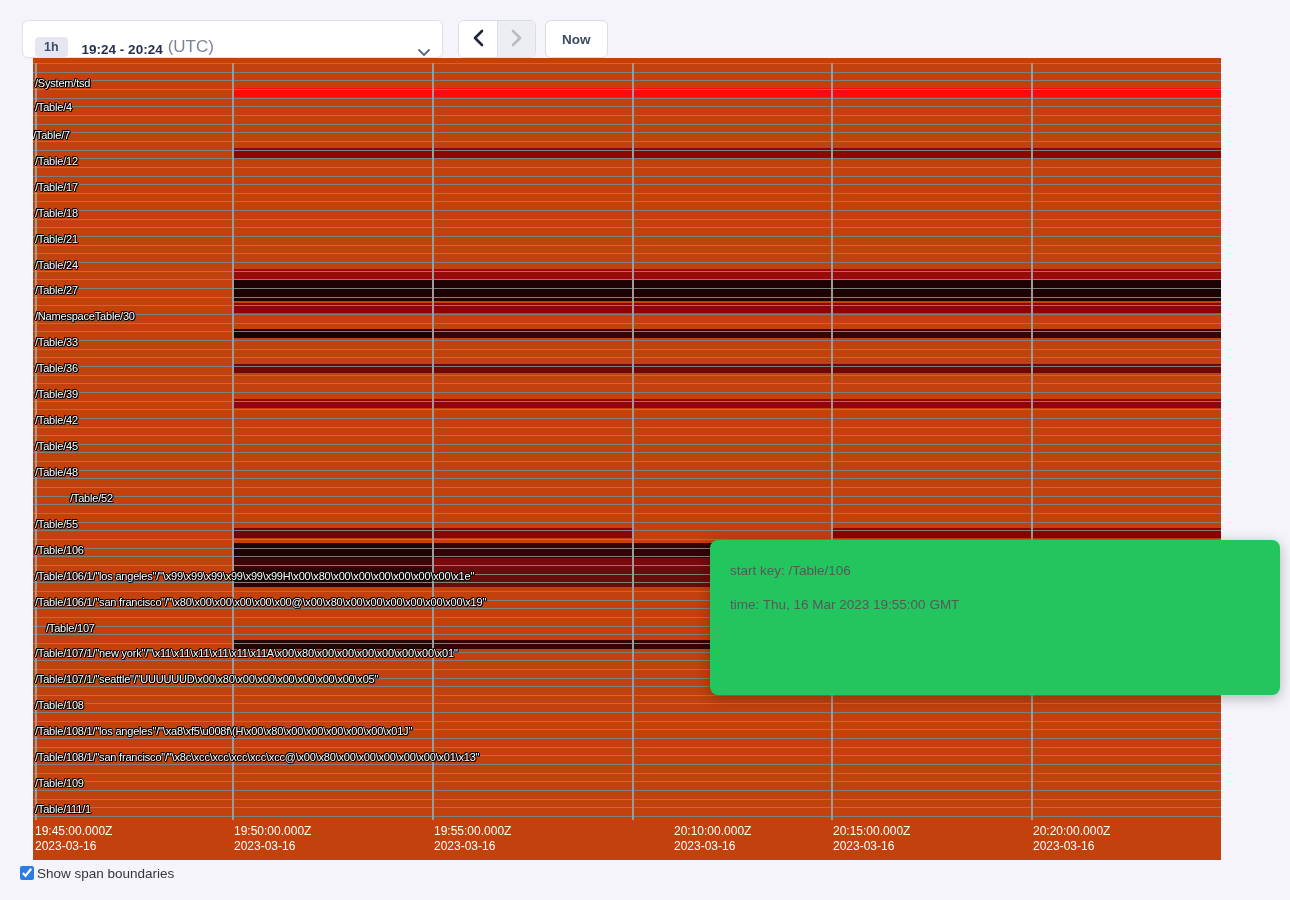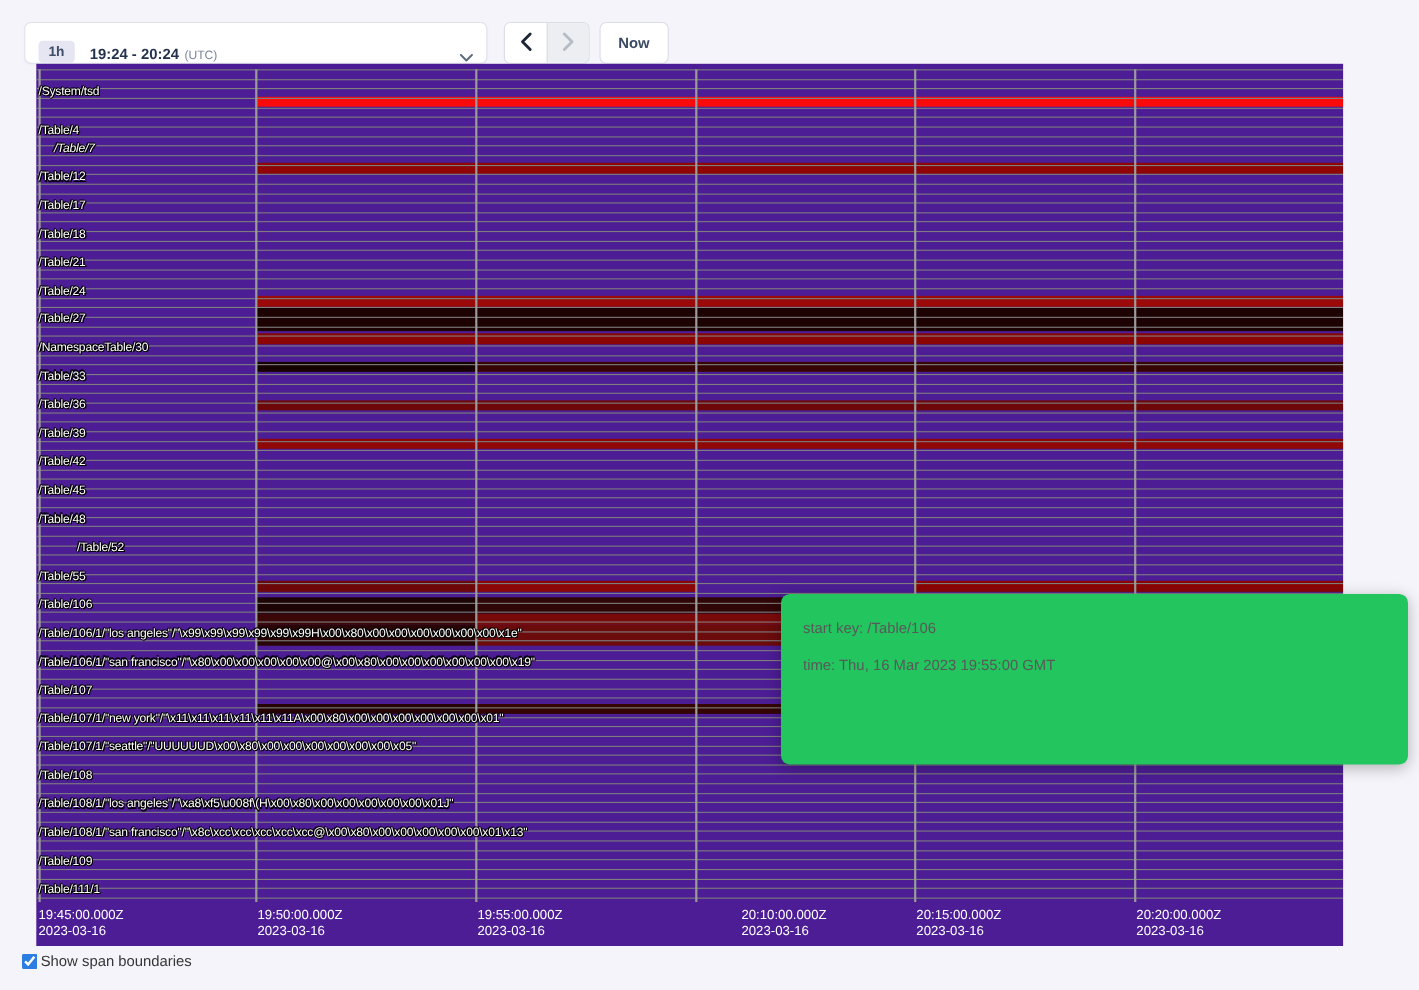--- a/index.html
+++ b/index.html
@@ -15,21 +15,21 @@
     position:absolute; left:22px; top:20px; width:421px; height:38px;
     background:#ffffff; border:1px solid #e0e1ec; border-radius:6px;
     display:flex; align-items:flex-end; padding:0 12px; cursor:pointer;
     box-shadow:0 1px 2px rgba(50,50,90,.04);
   }
   .tw-badge{
     background:#e5e6f1; color:#3f4d68; font-weight:bold; font-size:12.5px;
     border-radius:4px; padding:3px 9px; margin-right:14px;
   }
   .tw-range{ font-weight:bold; font-size:13.5px; color:#24324d; }
-  .tw-tz{ font-size:11px; color:#7b8499; margin-left:5px; }
+  .tw-tz{ font-size:17px; color:#7b8499; margin-left:5px; }
   .tw-caret{ margin-left:auto; display:flex; align-items:center; }
   .nav-group{
     position:absolute; left:458px; top:20px; height:38px; display:flex;
     border:1px solid #d9dde4; border-radius:6px; overflow:hidden;
     background:#fff;
   }
   .nav-btn{
     width:38px; height:36px; display:flex; align-items:center; justify-content:center;
     background:#ffffff; border:none; cursor:pointer; padding:0;
   }
@@ -37,21 +37,21 @@
   .nav-btn.disabled{ background:#eceef1; cursor:default; }
   .now-btn{
     position:absolute; left:545px; top:20px; height:38px; padding:0 16px;
     background:#ffffff; border:1px solid #d9dde4; border-radius:6px;
     font-weight:bold; font-size:13.5px; color:#3b4a63; cursor:pointer;
     font-family:"Liberation Sans", sans-serif;
   }
   
   .kv-canvas{
     position:absolute; left:33px; top:58px; width:1188px; height:802px;
-    background:#4c1d95; overflow:hidden; cursor:crosshair;
+    background:#c2410c; overflow:hidden; cursor:crosshair;
   }
   .kv-band{ position:absolute; }
   .kv-hline{ position:absolute; height:1px; background:#7e7e7e; left:0; }
   .kv-vline{ position:absolute; width:2px; background:#9b9b9b; }
   .kv-label{
     position:absolute; color:#ffffff; font-size:11px; letter-spacing:-0.2px;
     white-space:nowrap; line-height:12px;
     text-shadow:1px 0 0 #000, -1px 0 0 #000, 0 1px 0 #000, 0 -1px 0 #000, 1px 1px 0 #000, -1px -1px 0 #000;
   }
   .kv-axis{
@@ -62,21 +62,21 @@
   .kv-tooltip{
     position:absolute; left:710px; top:540px; width:570px; height:155px;
     background:#22c55e; border-radius:8px; box-shadow:0 3px 14px rgba(0,0,0,.28);
     padding:14px 0 0 20px; z-index:10;
   }
   .kv-tooltip-line{
     font-size:13.5px; color:#595959; line-height:34px; white-space:nowrap;
   }
   
   .span-toggle{
-    position:absolute; left:20px; top:866px; display:flex; align-items:center;
+    position:absolute; left:20px; top:866px; display:flex; 
     font-size:13.5px; color:#363636; cursor:pointer;
   }
   .span-toggle input{ width:14px; height:14px; margin:0 3px 0 0; accent-color:#2b7de1; cursor:pointer; }
 </style>
 </head>
 <body>
 
 <div class="toolbar">
   <div class="time-selector">
     <span class="tw-badge">1h</span>
@@ -216,41 +216,41 @@
     <div class="kv-hline" style="top: 741px; width: 1188px; background: rgb(126, 126, 126);"></div>
     <div class="kv-hline" style="top: 749px; width: 1188px; background: rgb(126, 126, 126);"></div>
     <div class="kv-hline" style="top: 758px; width: 1188px; background: rgb(126, 126, 126);"></div>
     <div class="kv-vline" style="left: 2px; top: 5px; height: 757px; background: rgb(155, 155, 155);"></div>
     <div class="kv-vline" style="left: 199px; top: 5px; height: 757px; background: rgb(155, 155, 155);"></div>
     <div class="kv-vline" style="left: 399px; top: 5px; height: 757px; background: rgb(155, 155, 155);"></div>
     <div class="kv-vline" style="left: 599px; top: 5px; height: 757px; background: rgb(155, 155, 155);"></div>
     <div class="kv-vline" style="left: 798px; top: 5px; height: 757px; background: rgb(155, 155, 155);"></div>
     <div class="kv-vline" style="left: 998px; top: 5px; height: 757px; background: rgb(155, 155, 155);"></div>
     <div class="kv-label" style="left: 2px; top: 19px;">/System/tsd</div>
-    <div class="kv-label" style="left: 2px; top: 55px;">/Table/4</div>
-    <div class="kv-label" style="left: 16px; top: 71px; font-style: italic;">/Table/7</div>
+    <div class="kv-label" style="left: 2px; top: 43px;">/Table/4</div>
+    <div class="kv-label" style="left: 0; top: 71px;">/Table/7</div>
     <div class="kv-label" style="left: 2px; top: 97px;">/Table/12</div>
     <div class="kv-label" style="left: 2px; top: 123px;">/Table/17</div>
     <div class="kv-label" style="left: 2px; top: 149px;">/Table/18</div>
     <div class="kv-label" style="left: 2px; top: 175px;">/Table/21</div>
     <div class="kv-label" style="left: 2px; top: 201px;">/Table/24</div>
     <div class="kv-label" style="left: 2px; top: 226px;">/Table/27</div>
     <div class="kv-label" style="left: 2px; top: 252px;">/NamespaceTable/30</div>
     <div class="kv-label" style="left: 2px; top: 278px;">/Table/33</div>
     <div class="kv-label" style="left: 2px; top: 304px;">/Table/36</div>
     <div class="kv-label" style="left: 2px; top: 330px;">/Table/39</div>
     <div class="kv-label" style="left: 2px; top: 356px;">/Table/42</div>
     <div class="kv-label" style="left: 2px; top: 382px;">/Table/45</div>
     <div class="kv-label" style="left: 2px; top: 408px;">/Table/48</div>
     <div class="kv-label" style="left: 2px; top: 434px; margin-left: 35px;">/Table/52</div>
     <div class="kv-label" style="left: 2px; top: 460px;">/Table/55</div>
     <div class="kv-label" style="left: 2px; top: 486px;">/Table/106</div>
     <div class="kv-label" style="left: 2px; top: 512px;">/Table/106/1/"los angeles"/"\x99\x99\x99\x99\x99\x99H\x00\x80\x00\x00\x00\x00\x00\x00\x1e"</div>
     <div class="kv-label" style="left: 2px; top: 538px;">/Table/106/1/"san francisco"/"\x80\x00\x00\x00\x00\x00@\x00\x80\x00\x00\x00\x00\x00\x00\x19"</div>
-    <div class="kv-label" style="left: 2px; top: 564px;">/Table/107</div>
+    <div class="kv-label" style="left: 2px; top: 564px; padding-left: 11px;">/Table/107</div>
     <div class="kv-label" style="left: 2px; top: 589px;">/Table/107/1/"new york"/"\x11\x11\x11\x11\x11\x11A\x00\x80\x00\x00\x00\x00\x00\x00\x01"</div>
     <div class="kv-label" style="left: 2px; top: 615px;">/Table/107/1/"seattle"/"UUUUUUD\x00\x80\x00\x00\x00\x00\x00\x00\x05"</div>
     <div class="kv-label" style="left: 2px; top: 641px;">/Table/108</div>
     <div class="kv-label" style="left: 2px; top: 667px;">/Table/108/1/"los angeles"/"\xa8\xf5\u008f\(H\x00\x80\x00\x00\x00\x00\x00\x01J"</div>
     <div class="kv-label" style="left: 2px; top: 693px;">/Table/108/1/"san francisco"/"\x8c\xcc\xcc\xcc\xcc\xcc@\x00\x80\x00\x00\x00\x00\x00\x01\x13"</div>
     <div class="kv-label" style="left: 2px; top: 719px;">/Table/109</div>
     <div class="kv-label" style="left: 2px; top: 745px;">/Table/111/1</div>
     <div class="kv-axis" style="left: 2px; top: 766px;">
       <div>19:45:00.000Z</div>
       <div>2023-03-16</div>

